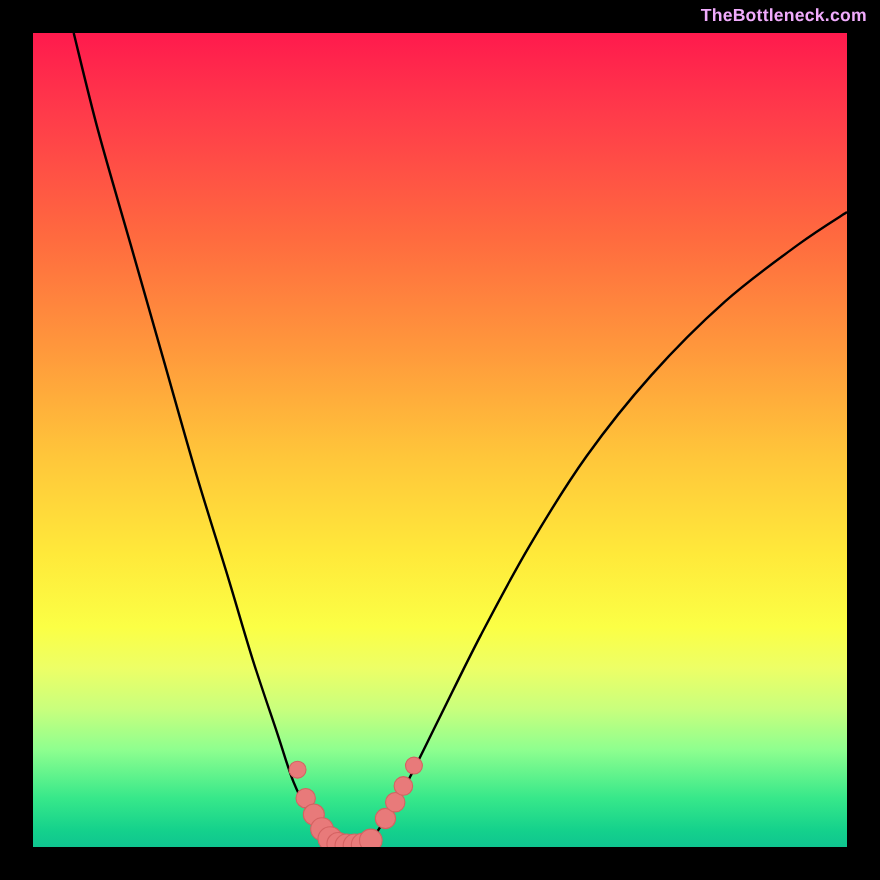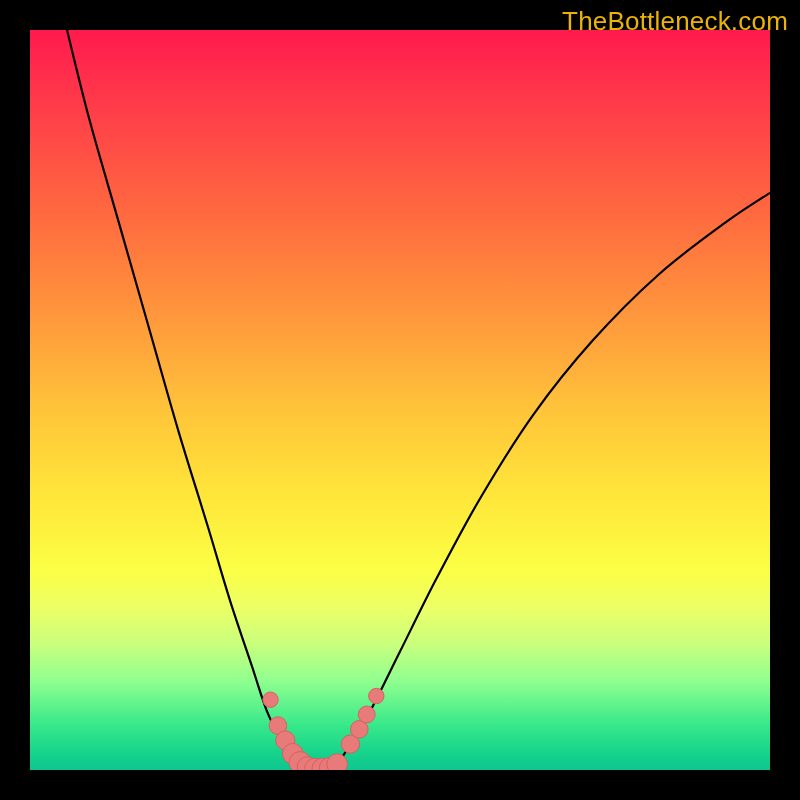--- a/index.html
+++ b/index.html
@@ -38,23 +38,23 @@
       #8fff8f 88%,
       #37e88a 94%,
       #14d18c 98%,
       #0fc590 100%
     );
   }
   .watermark {
     position: absolute;
     top: 6px;
     right: 12px;
-    color: #eab308;
-    font-size: 26px;
-    font-weight: 400;
+    color: #f0abfc;
+    font-size: 16px;
+    font-weight: 700;
     letter-spacing: 0.2px;
     user-select: none;
   }
   svg.curves {
     position: absolute;
     left: 0;
     top: 0;
     width: 740px;
     height: 740px;
   }

